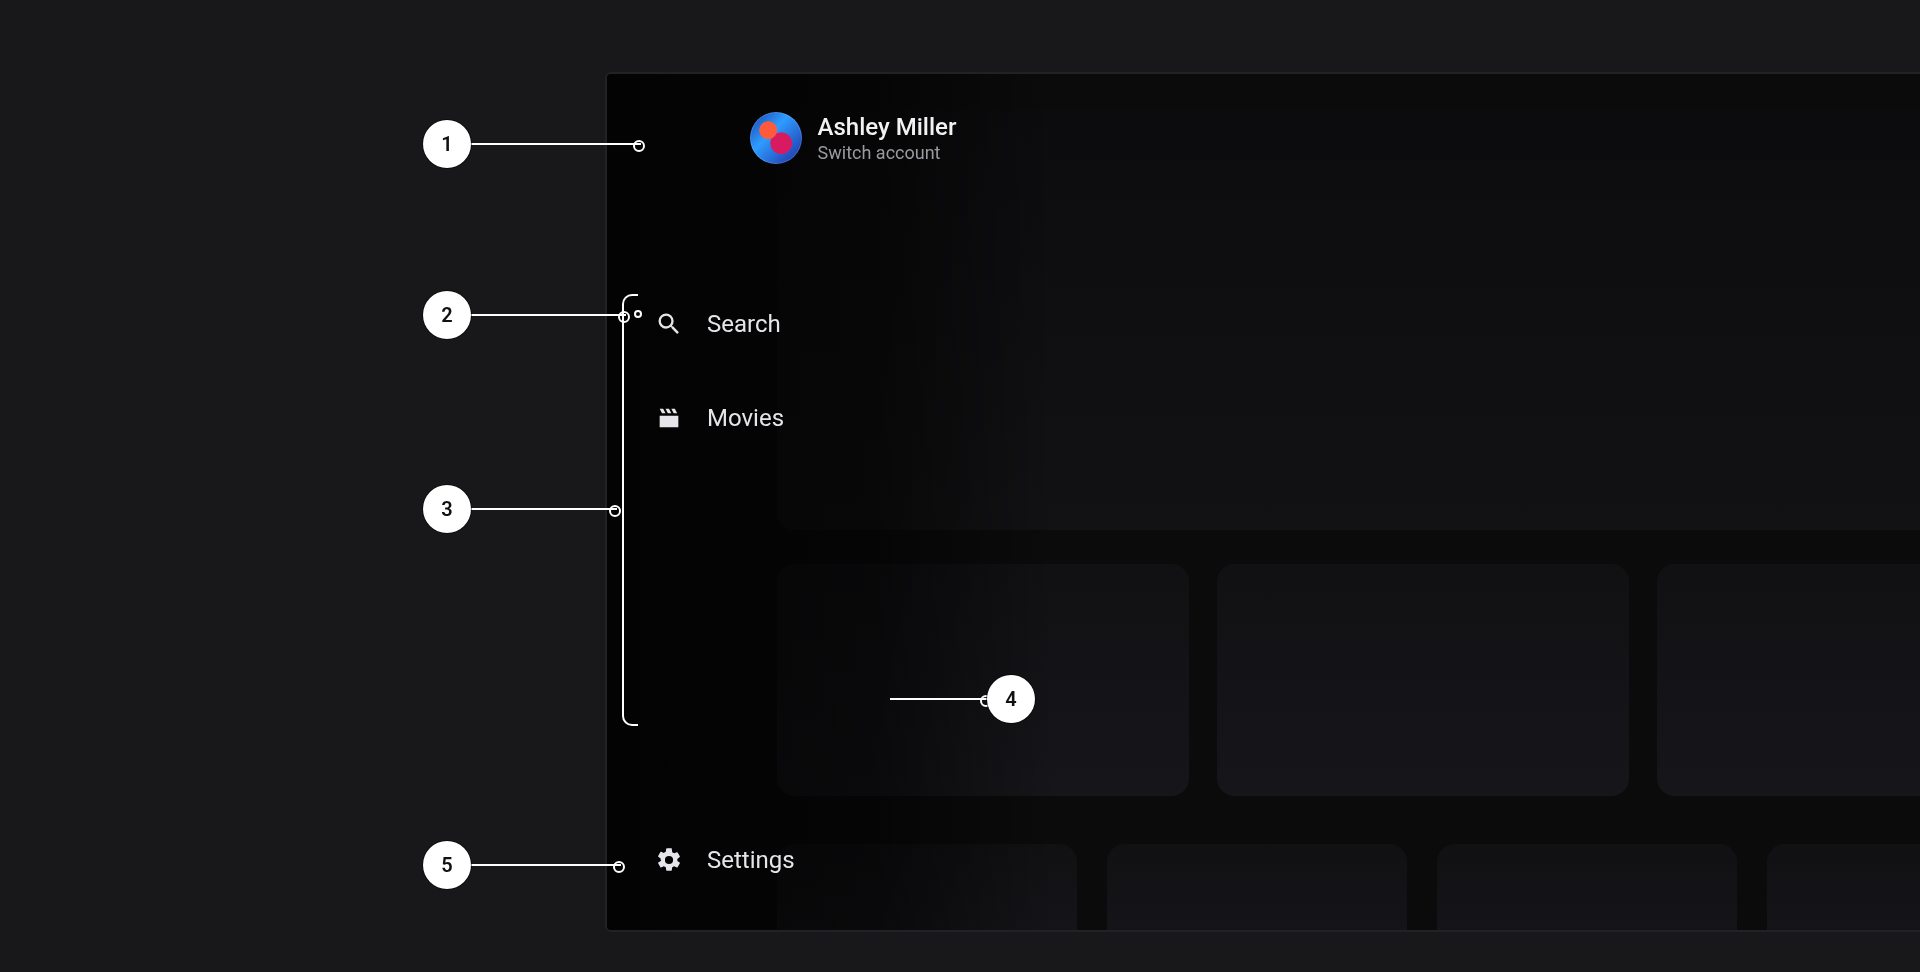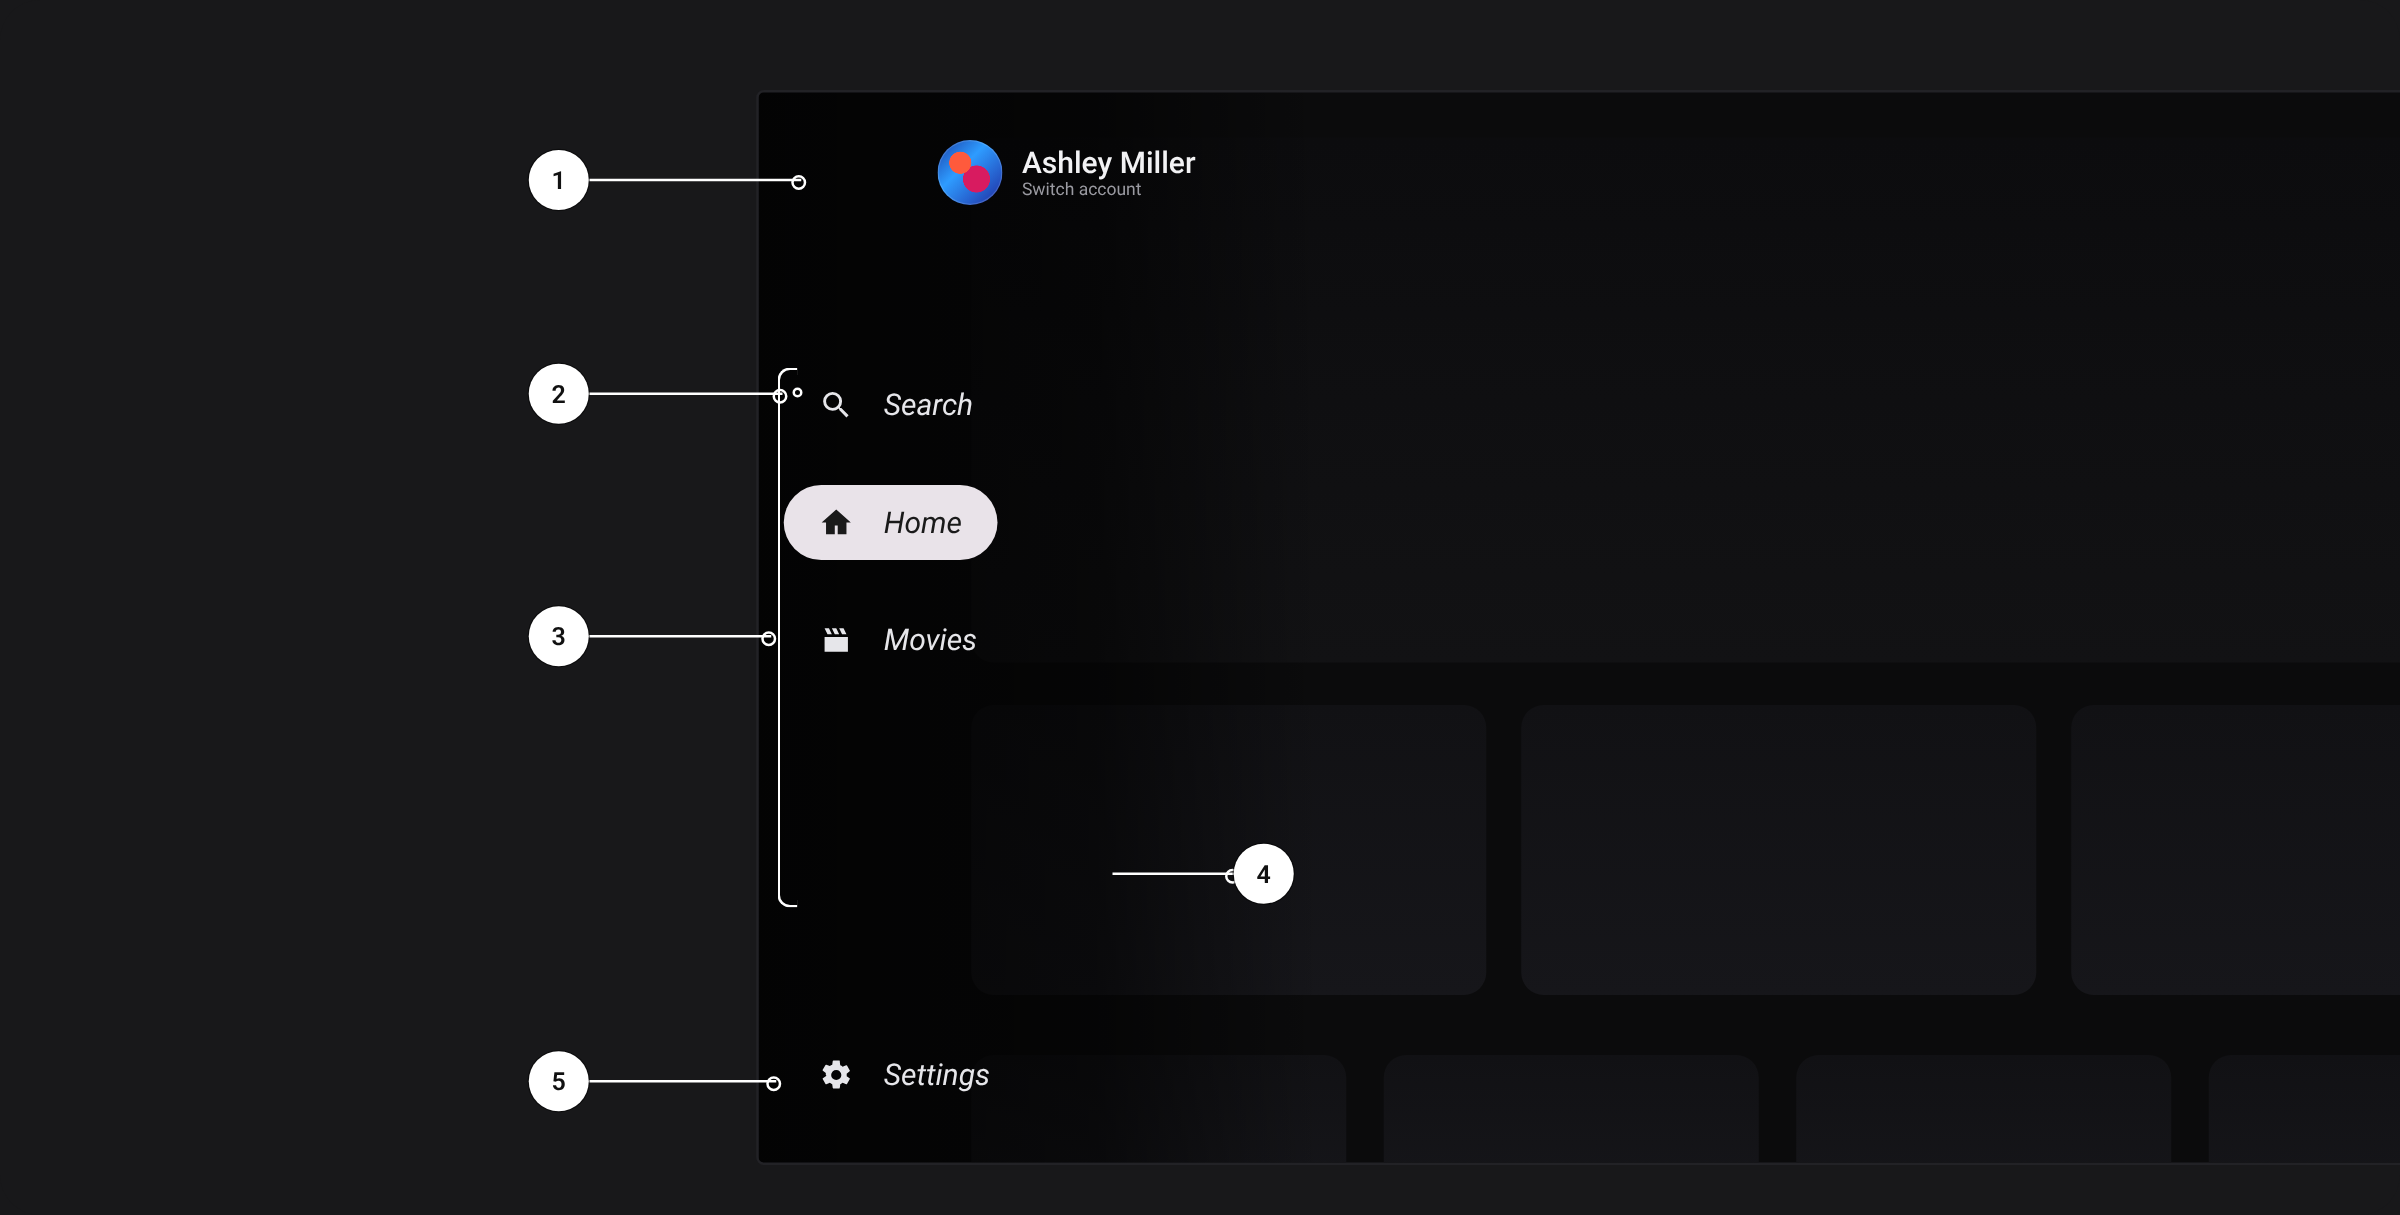--- a/index.html
+++ b/index.html
@@ -70,42 +70,41 @@
       width: 52px; height: 52px;
       border-radius: 50%;
       background:
         radial-gradient(circle at 35% 35%, #ff5a3c 0%, #ff5a3c 18%, transparent 19%),
         radial-gradient(circle at 60% 60%, #d81b60 0%, #d81b60 24%, transparent 25%),
         linear-gradient(135deg, #1a3ea8 0%, #2e9cff 40%, #1f2aa0 100%);
       box-shadow: inset 0 0 0 1px rgba(255,255,255,0.15);
     }
     .account-text { display: flex; flex-direction: column; }
     .account-name { font-size: 24px; font-weight: 500; color: #f2f2f4; line-height: 1.2; }
-    .account-sub  { font-size: 14px; color: #9a9aa1; }
+    .account-sub  { font-size: 18px; color: #9a9aa1; }
 
     
     .nav-list {
       margin-top: 130px;
       display: flex;
       flex-direction: column;
       gap: 34px;
       padding-left: 20px;
       align-items: flex-start;
     }
     .nav-item {
       display: flex;
       align-items: center;
       gap: 24px;
       padding: 16px 28px;
       border-radius: 999px;
       color: #e6e6ea;
       font-size: 24px;
       cursor: pointer;
       line-height: 1;
-      font-style: italic;
     }
     .nav-item.active {
       background: #e9e3e9;
       color: #1a1a1a;
     }
     .nav-item .icon { width: 28px; height: 28px; display: inline-flex; align-items: center; justify-content: center; }
     .nav-item .icon svg { width: 28px; height: 28px; fill: currentColor; }
 
     .nav-footer {
       position: absolute;
@@ -223,28 +222,20 @@
 
         <div class="nav-item">
           <span class="icon">
             <svg viewBox="0 0 24 24">
                 <path d="M15.5 14h-.79l-.28-.27A6.47 6.47 0 0 0 16 9.5 6.5 6.5 0 1 0 9.5 16a6.47 6.47 0 0 0 4.23-1.57l.27.28v.79l5 4.99L20.49 19zm-6 0A4.5 4.5 0 1 1 14 9.5 4.5 4.5 0 0 1 9.5 14"></path>
               </svg>
           </span>
           <span>Search</span>
         </div>
 
-        <div class="nav-item active">
-          <span class="icon">
-            <svg viewBox="0 0 24 24">
-                <path d="M12 3 2 12h3v8h6v-6h2v6h6v-8h3z"></path>
-              </svg>
-          </span>
-          <span>Home</span>
-        </div>
 
         <div class="nav-item">
           <span class="icon">
             <svg viewBox="0 0 24 24">
                 <path d="M4 4h3l2 4H6L4 4zm5 0h3l2 4h-3L9 4zm5 0h3l2 4h-3l-2-4zM4 10h16v10H4z"></path>
               </svg>
           </span>
           <span>Movies</span>
         </div>
 

